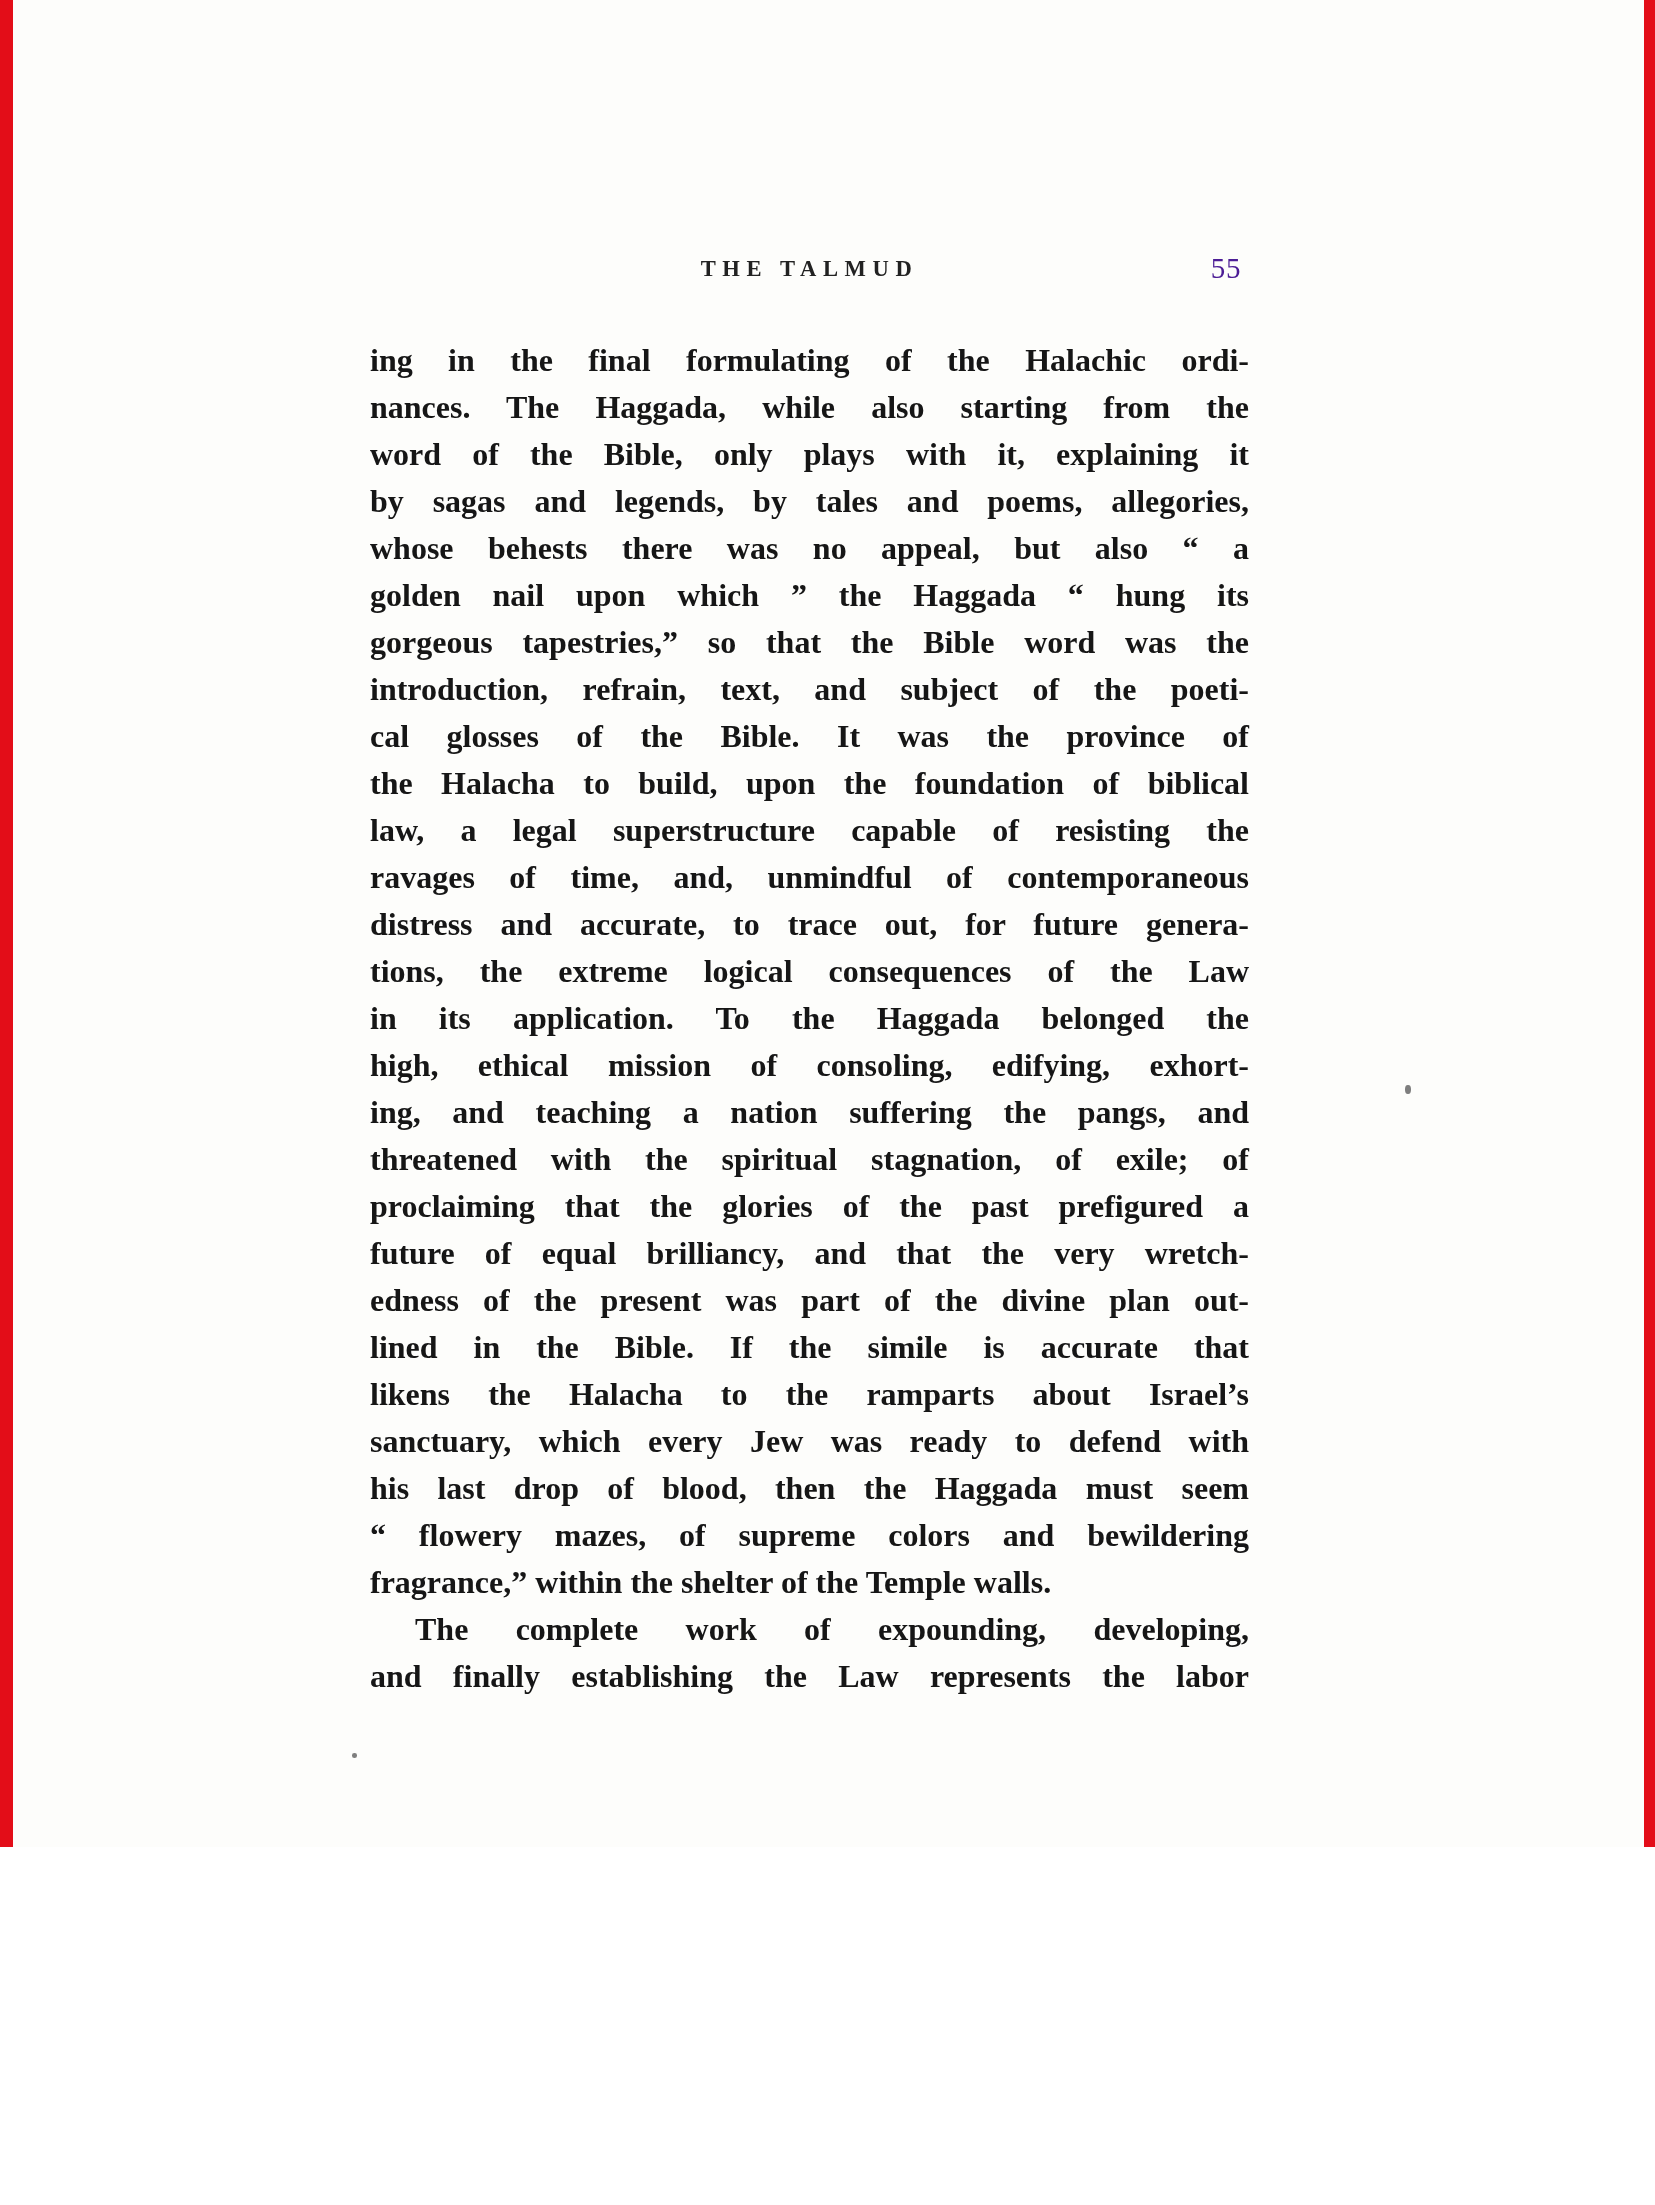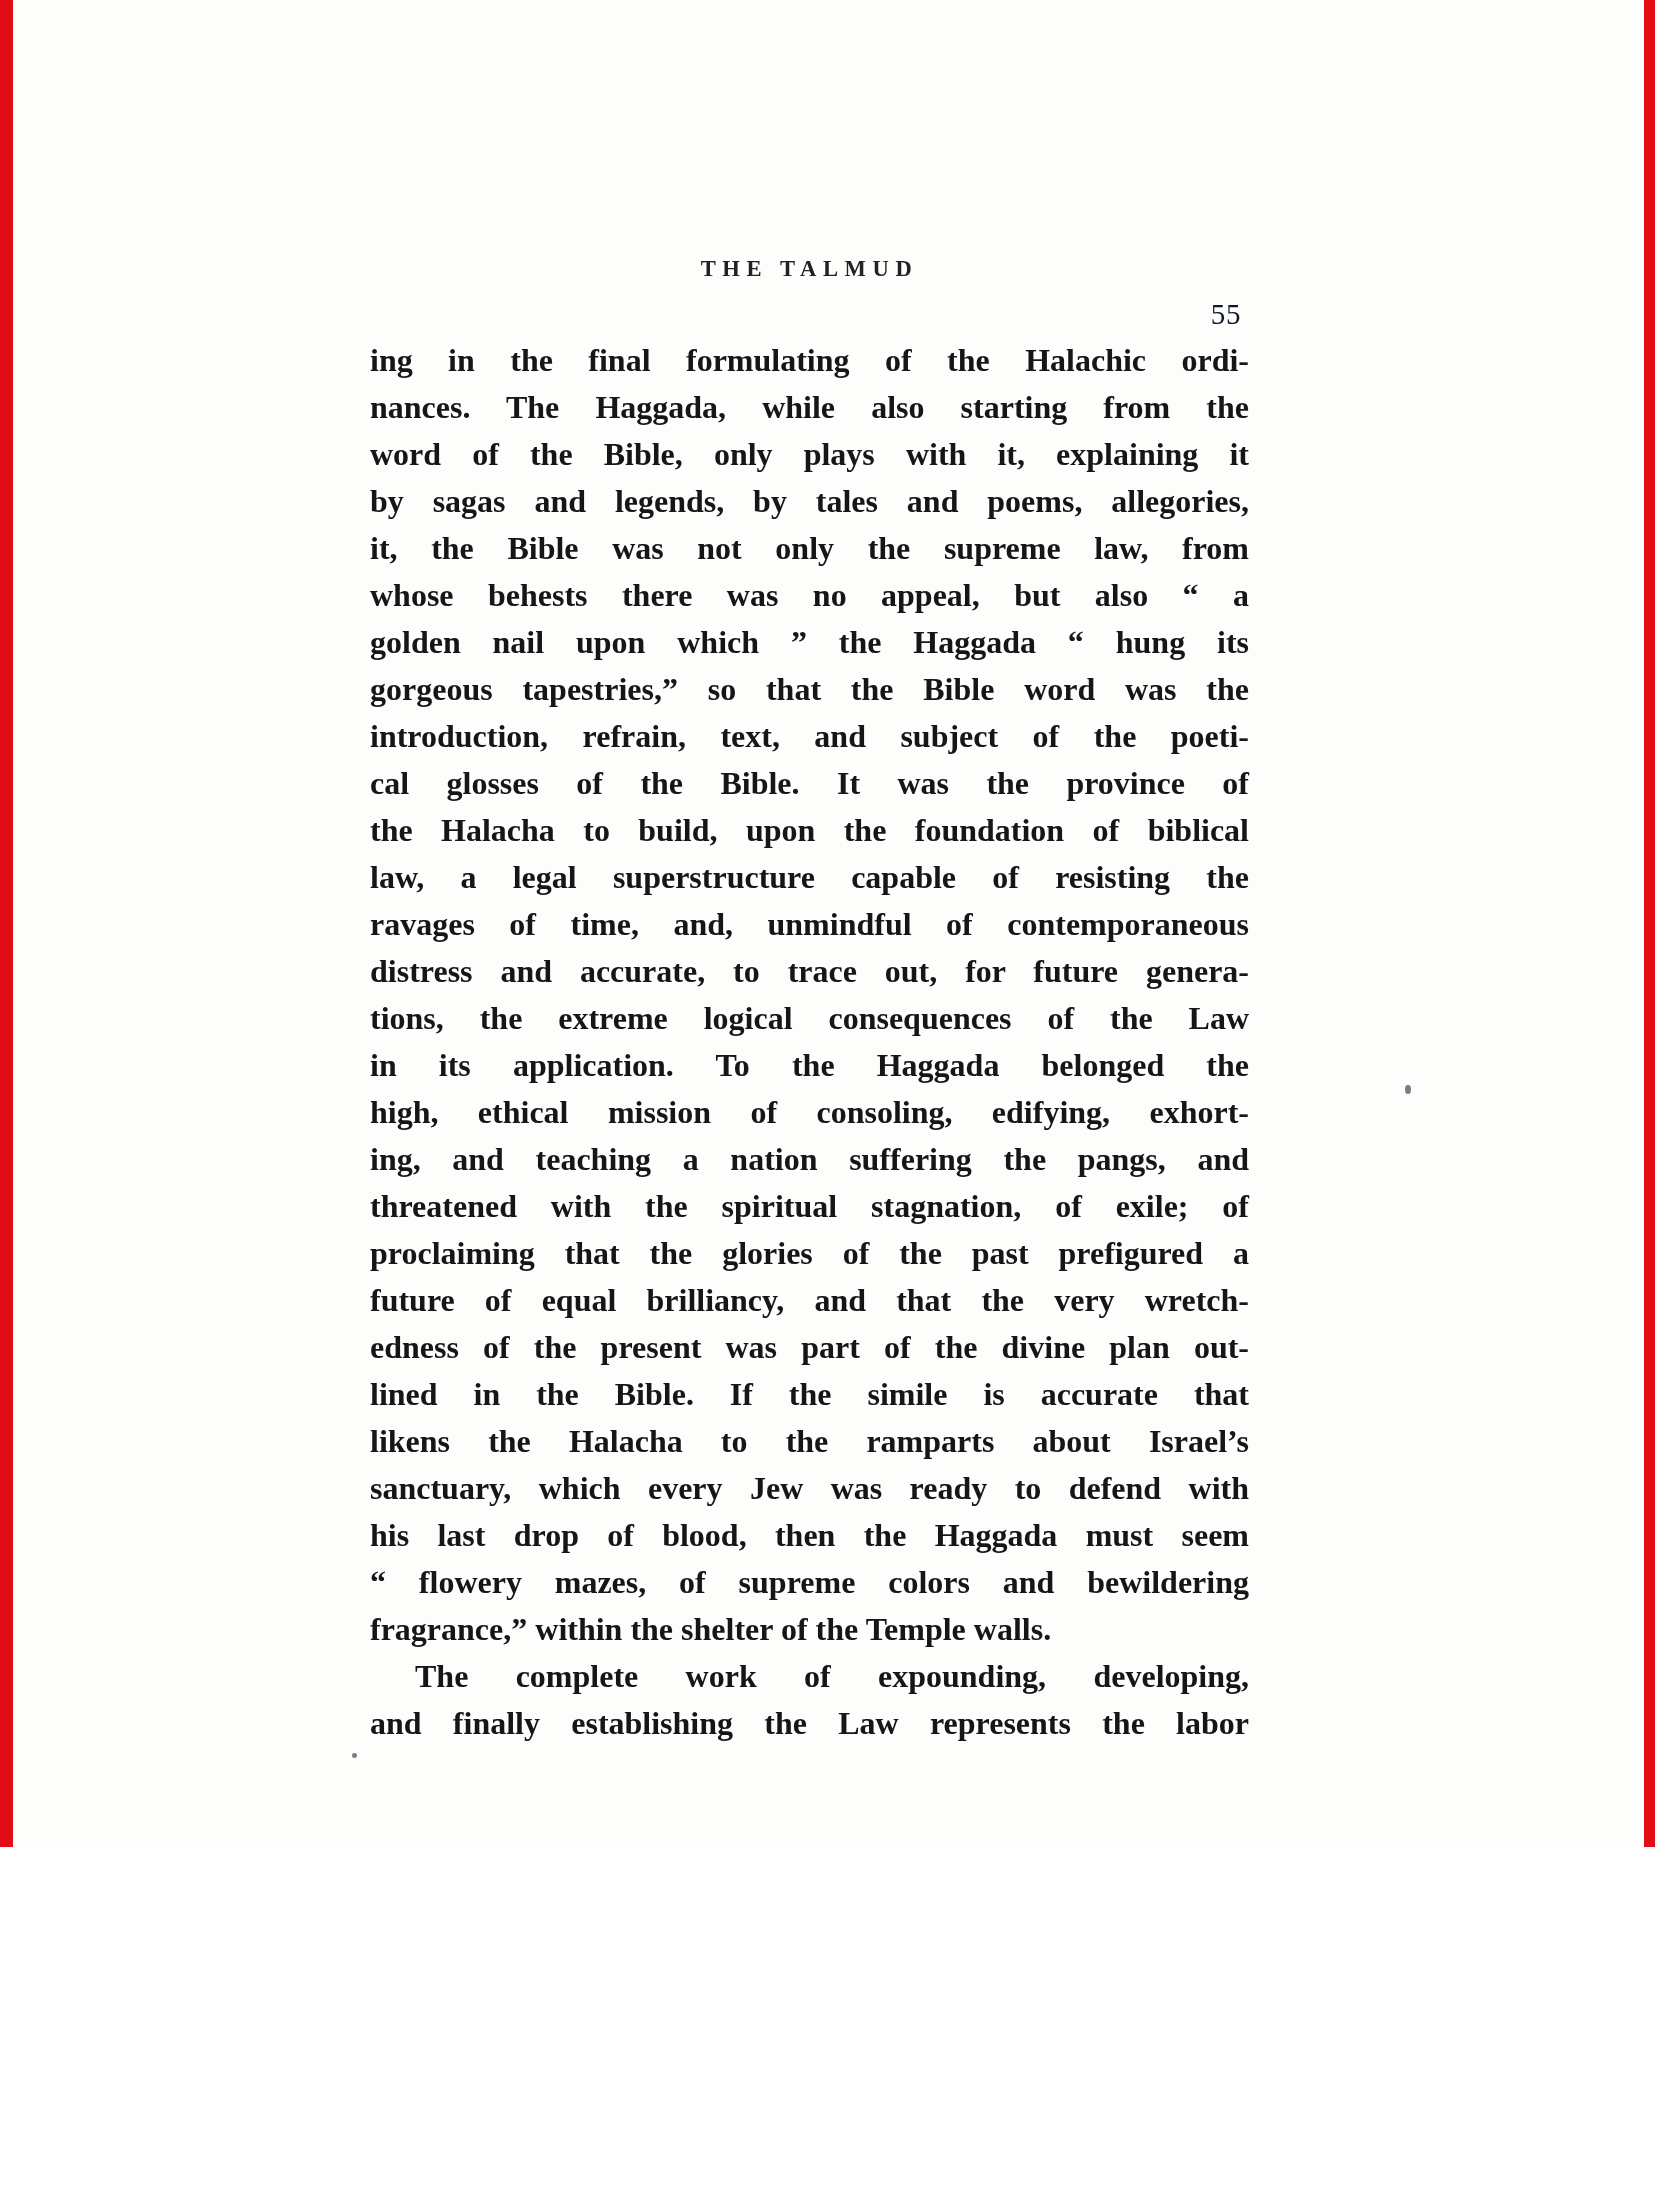--- a/index.html
+++ b/index.html
@@ -42,22 +42,21 @@
     font-weight: 700;
     letter-spacing: 6.6px;
     color: #222222;
   }
   .page-number {
     position: absolute;
     right: 7.5px;
     top: -3.8px;
     font-size: 29px;
     letter-spacing: 0.9px;
-    color: #0f172a;
-    margin-top: 46px;
+    color: #4c1d95;
   }
 
   .body-text {
     position: absolute;
     left: 370px;
     top: 337px;
     width: 879px;
     font-size: 32px;
     line-height: 47px;
     color: #161616;
@@ -95,21 +94,20 @@
   <div class="header-row">
     <div class="header-title">THE TALMUD</div>
     <div class="page-number">55</div>
   </div>
 
   <div class="body-text" style="color: rgb(22, 22, 22);">
       <div class="line">ing in the final formulating of the Halachic ordi-</div>
       <div class="line">nances. The Haggada, while also starting from the</div>
       <div class="line">word of the Bible, only plays with it, explaining it</div>
       <div class="line">by sagas and legends, by tales and poems, allegories,</div>
-      <div class="line">it, the Bible was not only the supreme law, from</div>
       <div class="line">whose behests there was no appeal, but also “ a</div>
       <div class="line">golden nail upon which ” the Haggada “ hung its</div>
       <div class="line">gorgeous tapestries,” so that the Bible word was the</div>
       <div class="line">introduction, refrain, text, and subject of the poeti-</div>
       <div class="line">cal glosses of the Bible. It was the province of</div>
       <div class="line">the Halacha to build, upon the foundation of biblical</div>
       <div class="line">law, a legal superstructure capable of resisting the</div>
       <div class="line">ravages of time, and, unmindful of contemporaneous</div>
       <div class="line">distress and accurate, to trace out, for future genera-</div>
       <div class="line">tions, the extreme logical consequences of the Law</div>

